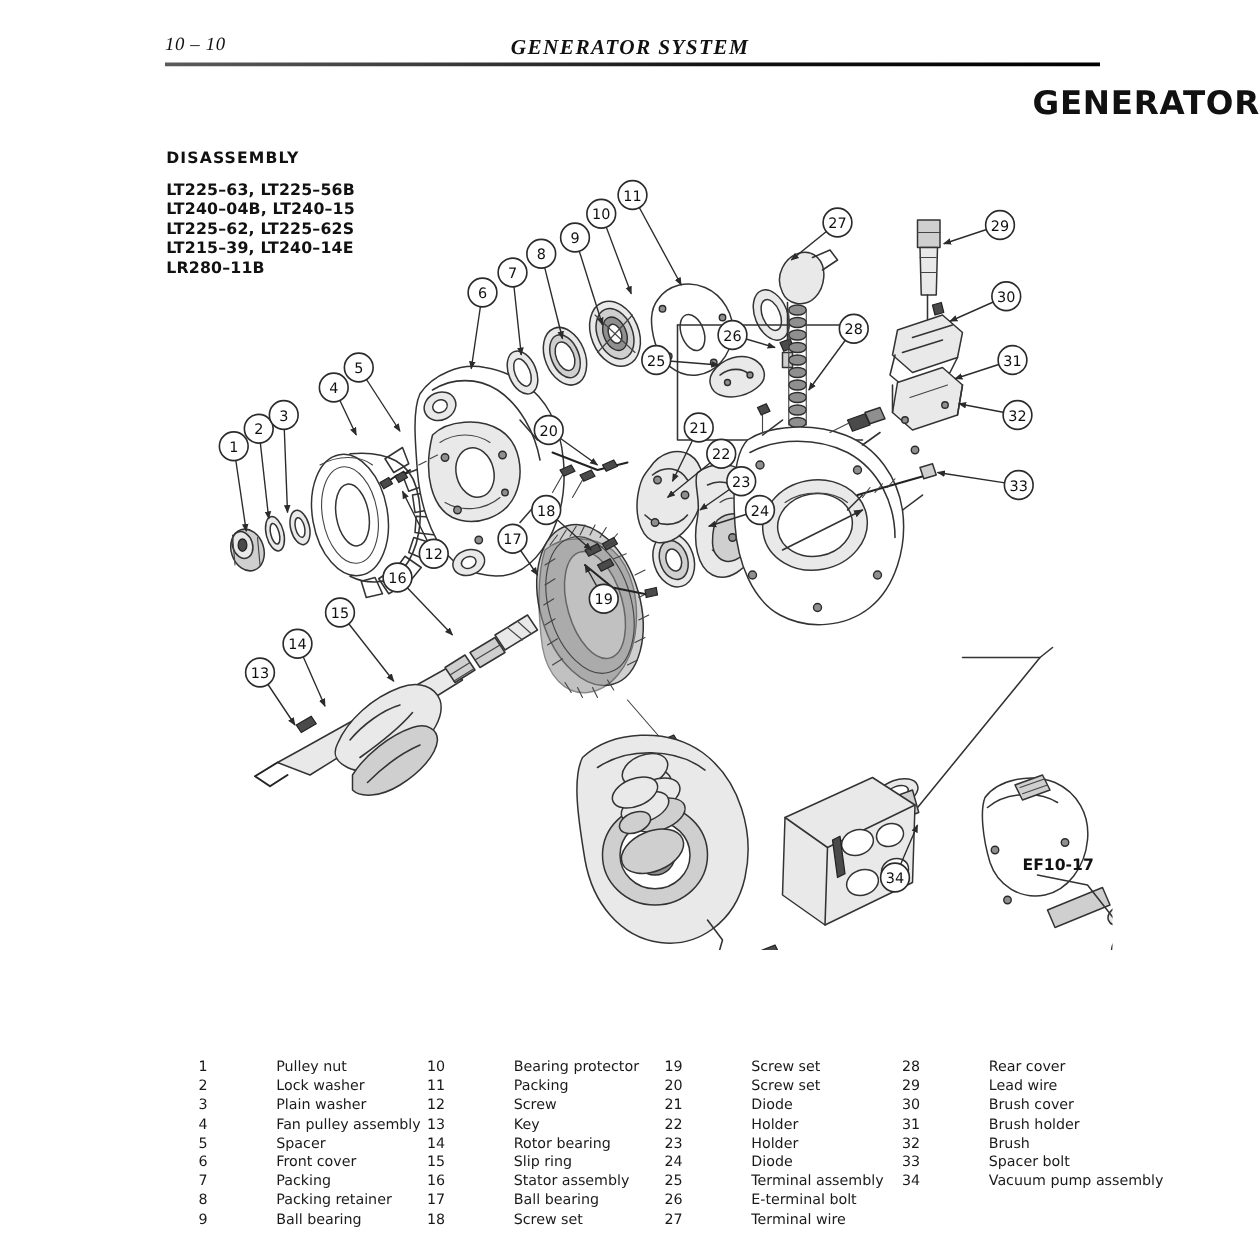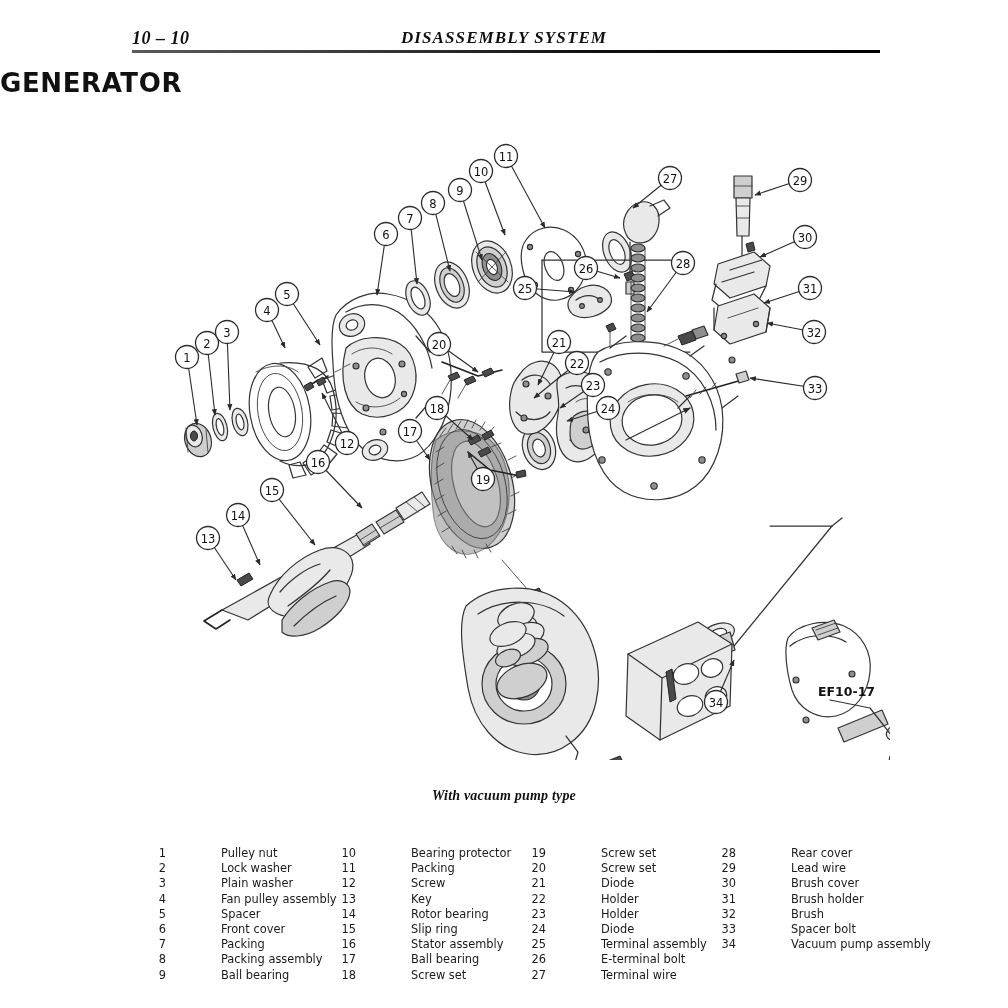--- a/index.html
+++ b/index.html
@@ -11,40 +11,40 @@
     overflow:hidden;
     position:relative;
   }
   .page{position:absolute;inset:0;}
 
   
   .hdr{position:absolute;left:132px;top:28px;width:744px;height:30px;}
   .folio{
     position:absolute;left:0;top:0;
     font-family:"Liberation Serif", serif;
-    font-style:italic;font-weight:700;
-    font-size:18px;letter-spacing:.5px;
+    font-style:italic;font-weight:400;
+    font-size:15px;letter-spacing:.5px;
     white-space:pre;
   }
   .hdr-title{
     position:absolute;left:0;right:0;top:0;
     text-align:center;
     font-family:"Liberation Serif", serif;
     font-style:italic;font-weight:700;
     font-size:17px;letter-spacing:1.1px;
   }
   .hdr-rule{
     position:absolute;left:132px;top:50px;width:748px;height:3px;
     background:linear-gradient(to right,#5a5a5a 0%,#3a3a3a 30%,#111 60%,#000 100%);
   }
 
   
   .main-title{
     position:absolute;left:0;right:0;top:68px;
-    text-align:left;
+    text-align:right;
     font-family:"DejaVu Sans", sans-serif;
     font-weight:700;
     font-size:26px;
     letter-spacing:.6px;
   }
 
   
   .disasm{
     position:absolute;left:133px;top:118px;
     font-family:"DejaVu Sans", sans-serif;
@@ -81,26 +81,34 @@
   .parts .num{width:20px;text-align:right;padding-right:7px;flex:none;}
   .parts .lbl{white-space:nowrap;margin-left:48px;}
 </style>
 </head>
 <body>
 
 <div class="page">
 
   <div class="hdr">
     <div class="folio">10 – 10</div>
-    <div class="hdr-title">DISASSEMBLY SYSTEM</div>
+    <div class="hdr-title">GENERATOR SYSTEM</div>
   </div>
   <div class="hdr-rule"></div>
 
   <div class="main-title">GENERATOR</div>
 
+  <div class="disasm">
+    <div class="hd">DISASSEMBLY</div>
+    <div class="mdl">LT225–63, LT225–56B</div>
+    <div class="mdl">LT240–04B, LT240–15</div>
+    <div class="mdl">LT225–62, LT225–62S</div>
+    <div class="mdl">LT215–39, LT240–14E</div>
+    <div class="mdl">LR280–11B</div>
+  </div>
 
   <div id="figure">
     <svg width="760" height="620" viewBox="0 0 760 620" xmlns="http://www.w3.org/2000/svg">
       <defs>
         <style>
           .ln{fill:none;stroke:#333;stroke-width:1.25;stroke-linecap:round;stroke-linejoin:round;}
           .lnT{fill:none;stroke:#444;stroke-width:.9;stroke-linecap:round;stroke-linejoin:round;}
           .lnH{fill:none;stroke:#222;stroke-width:1.6;stroke-linecap:round;stroke-linejoin:round;}
           .fillL{fill:#e9e9e9;stroke:#333;stroke-width:1.2;stroke-linejoin:round;}
           .fillM{fill:#cfcfcf;stroke:#333;stroke-width:1.2;stroke-linejoin:round;}
@@ -652,21 +660,20 @@
           </g>
           <g>
             <line class="leader" x1="586" y1="562" x2="604" y2="520" marker-end="url(#ar)"></line>
             <circle class="bub" cx="586" cy="562" r="11.5"></circle>
             <text class="bubT" x="586" y="562.5">34</text>
           </g>
         </g>
     </svg>
   </div>
 
-  <div class="cap">With vacuum pump type</div>
 
   <div class="parts" id="parts">
       <div class="col">
         <div class="row">
           <span class="num">1</span>
           <span class="lbl">Pulley nut</span>
         </div>
         <div class="row">
           <span class="num">2</span>
           <span class="lbl">Lock washer</span>
@@ -686,21 +693,21 @@
         <div class="row">
           <span class="num">6</span>
           <span class="lbl">Front cover</span>
         </div>
         <div class="row">
           <span class="num">7</span>
           <span class="lbl">Packing</span>
         </div>
         <div class="row">
           <span class="num">8</span>
-          <span class="lbl">Packing assembly</span>
+          <span class="lbl">Packing retainer</span>
         </div>
         <div class="row">
           <span class="num">9</span>
           <span class="lbl">Ball bearing</span>
         </div>
       </div>
       <div class="col">
         <div class="row">
           <span class="num">10</span>
           <span class="lbl">Bearing protector</span>

